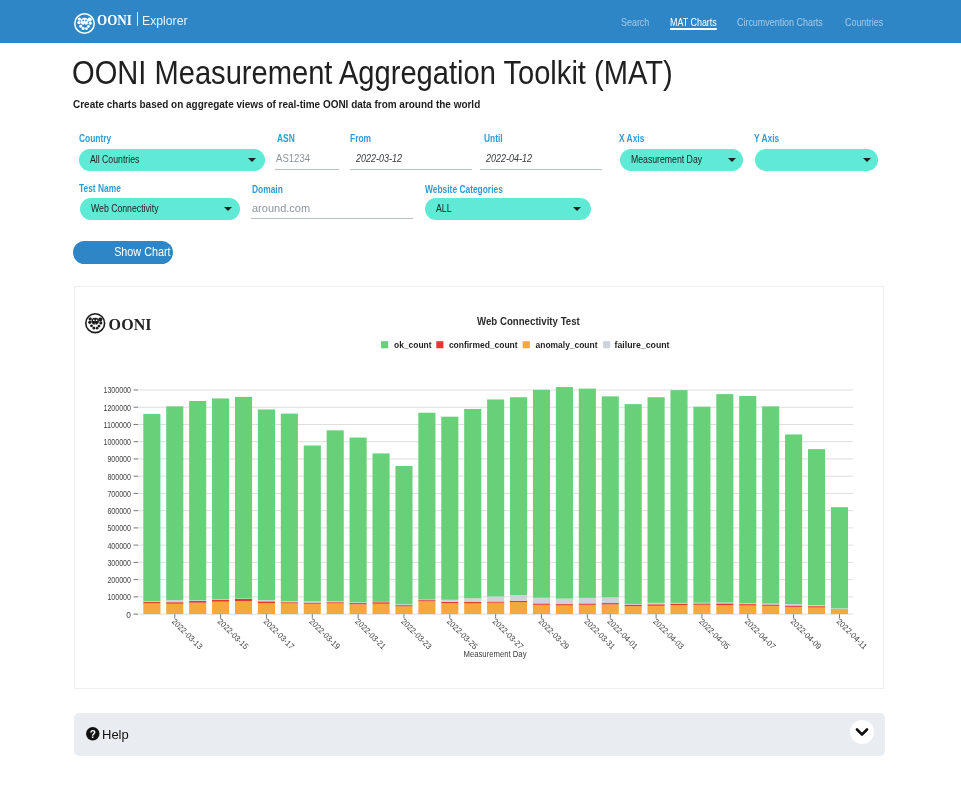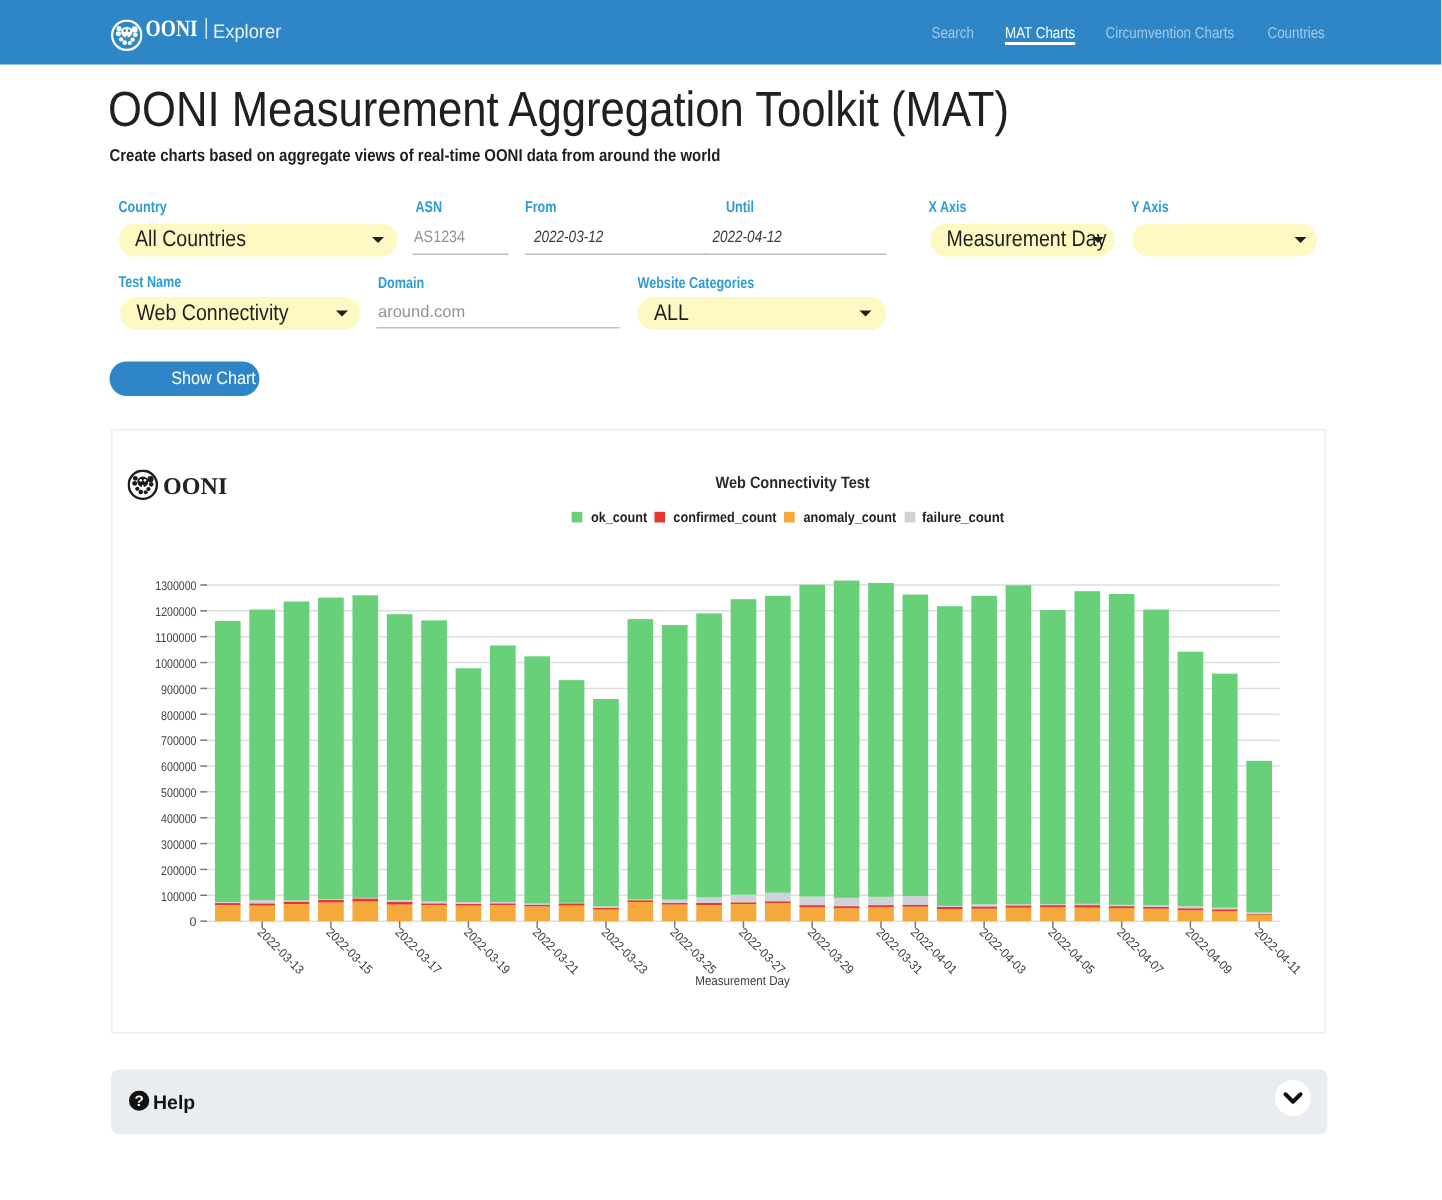--- a/index.html
+++ b/index.html
@@ -1,21 +1,21 @@
 <!DOCTYPE html>
 <html><head><meta charset="utf-8"><title>OONI MAT</title><style>
 * { box-sizing: border-box; margin: 0; padding: 0; }
 html,body { width: 961px; height: 800px; background: #fff; font-family: "Liberation Sans", sans-serif; position: relative; overflow: hidden; }
 .abs { position: absolute; }
 .hdr { position: absolute; top: 0; left: 0; width: 961px; height: 43px; background: #2e86c7; }
 .nav-it { position: absolute; top: 15.6px; font-size: 10.5px; color: rgba(255,255,255,.55); transform: scaleX(.85); transform-origin: 0 0; white-space: pre; }
 .nav-act { color: #fff; }
 .nav-act::after { content: ""; position: absolute; left: 0; right: 0; bottom: -2.2px; height: 2.2px; background: #fff; }
 .lbl { position: absolute; font-size: 10.5px; font-weight: 700; color: #2d9cd6; transform: scaleX(.80); transform-origin: 0 0; white-space: pre; }
-.pill { position: absolute; height: 22px; background: #fef9c3; border-radius: 11px; font-size: 15px; color: #1f1f1f; line-height: 22px; }
+.pill { position: absolute; height: 22px; background: #5eead4; border-radius: 11px; font-size: 10px; color: #1f1f1f; line-height: 22px; }
 .pill > span { display: inline-block; transform: scaleX(.87); transform-origin: 0 50%; margin-left: 11px; white-space: pre; }
 .caret { position: absolute; top: 9px; width: 0; height: 0; border-left: 4.4px solid transparent; border-right: 4.4px solid transparent; border-top: 4.6px solid #1f1f1f; }
 .inp { position: absolute; height: 20.5px; border-bottom: 1px solid #b9bfc6; font-size: 11px; line-height: 19px; }
 .inp > span { display: inline-block; transform-origin: 0 50%; white-space: pre; }
 .gray { color: #8e949b; }
 .dark { color: #373a3e; font-style: italic; }
 </style></head>
 <body>
 <div class="hdr">
   <svg class="abs" style="left:74px;top:13px" width="21" height="21" viewBox="0 0 21 21">
@@ -47,21 +47,21 @@
 <div class="abs" style="left:72.4px;top:54.3px;font-size:33px;color:#202020;transform:scaleX(.882);transform-origin:0 0;white-space:pre">OONI Measurement Aggregation Toolkit (MAT)</div>
 <div class="abs" style="left:72.5px;top:97.6px;font-size:11.5px;font-weight:700;color:#1d1d1d;transform:scaleX(.867);transform-origin:0 0;white-space:pre">Create charts based on aggregate views of real-time OONI data from around the world</div>
 
 <div class="lbl" style="left:79px;top:131.5px">Country</div>
 <div class="pill" style="left:79px;top:149px;width:186px"><span>All Countries</span><i class="caret" style="right:9px"></i></div>
 <div class="lbl" style="left:276.5px;top:132px">ASN</div>
 <div class="inp gray" style="left:275px;top:149px;width:64.2px"><span style="transform:scaleX(.87);margin-left:1px">AS1234</span></div>
 <div class="lbl" style="left:349.5px;top:132px">From</div>
 <div class="inp dark" style="left:349.5px;top:149px;width:122px"><span style="transform:scaleX(.82);margin-left:6px">2022-03-12</span></div>
 <div class="lbl" style="left:483.5px;top:132px">Until</div>
-<div class="inp dark" style="left:469px;top:149px;width:121.6px"><span style="transform:scaleX(.82);margin-left:6px">2022-04-12</span></div>
+<div class="inp dark" style="left:480px;top:149px;width:121.6px"><span style="transform:scaleX(.82);margin-left:6px">2022-04-12</span></div>
 <div class="lbl" style="left:618.5px;top:131.5px">X Axis</div>
 <div class="pill" style="left:619.5px;top:149px;width:123.3px"><span>Measurement Day</span><i class="caret" style="right:7px"></i></div>
 <div class="lbl" style="left:754px;top:131.5px">Y Axis</div>
 <div class="pill" style="left:754.5px;top:149px;width:123.3px">
     <i class="caret" style="right:7px"></i>
   </div>
 
 <div class="lbl" style="left:79px;top:182px">Test Name</div>
 <div class="pill" style="left:79.5px;top:198px;width:160.4px"><span>Web Connectivity</span><i class="caret" style="right:8px"></i></div>
 <div class="lbl" style="left:251.5px;top:182.5px">Domain</div>
@@ -302,17 +302,17 @@
 <text transform="translate(766.45,331.40000000000003) rotate(45)" text-anchor="start" dominant-baseline="hanging" font-size="8.3" fill="#3c3c3c" textLength="39.5" lengthAdjust="spacingAndGlyphs">2022-04-11</text>
 <text x="421" y="370.5" text-anchor="middle" font-size="8.6" fill="#3c3c3c" textLength="63" lengthAdjust="spacingAndGlyphs">Measurement Day</text>
   </svg>
 </div>
 
 <div class="abs" style="left:74px;top:712.5px;width:810.5px;height:43px;background:#e9ecf0;border-radius:5px">
   <svg class="abs" style="left:12px;top:14.5px" width="13.5" height="13.5" viewBox="0 0 14 14">
       <circle cx="7" cy="7" r="7" fill="#111"></circle>
       <text x="7" y="11" text-anchor="middle" font-size="10.5" font-weight="700" fill="#fff" font-family="Liberation Sans">?</text>
     </svg>
-  <div class="abs" style="left:28px;top:14px;font-size:13px;font-weight:700;color:#111">Help</div>
+  <div class="abs" style="left:28px;top:14px;font-size:13px;font-weight:400;color:#111">Help</div>
   <div class="abs" style="left:775.5px;top:7.5px;width:24px;height:24px;background:#fff;border-radius:50%"></div>
   <svg class="abs" style="left:780.5px;top:15px" width="14" height="9" viewBox="0 0 14 9">
       <path d="M2 1.5 L7 6.5 L12 1.5" fill="none" stroke="#111" stroke-width="2.6" stroke-linecap="round" stroke-linejoin="round"></path>
     </svg>
 </div>
 </body></html>

